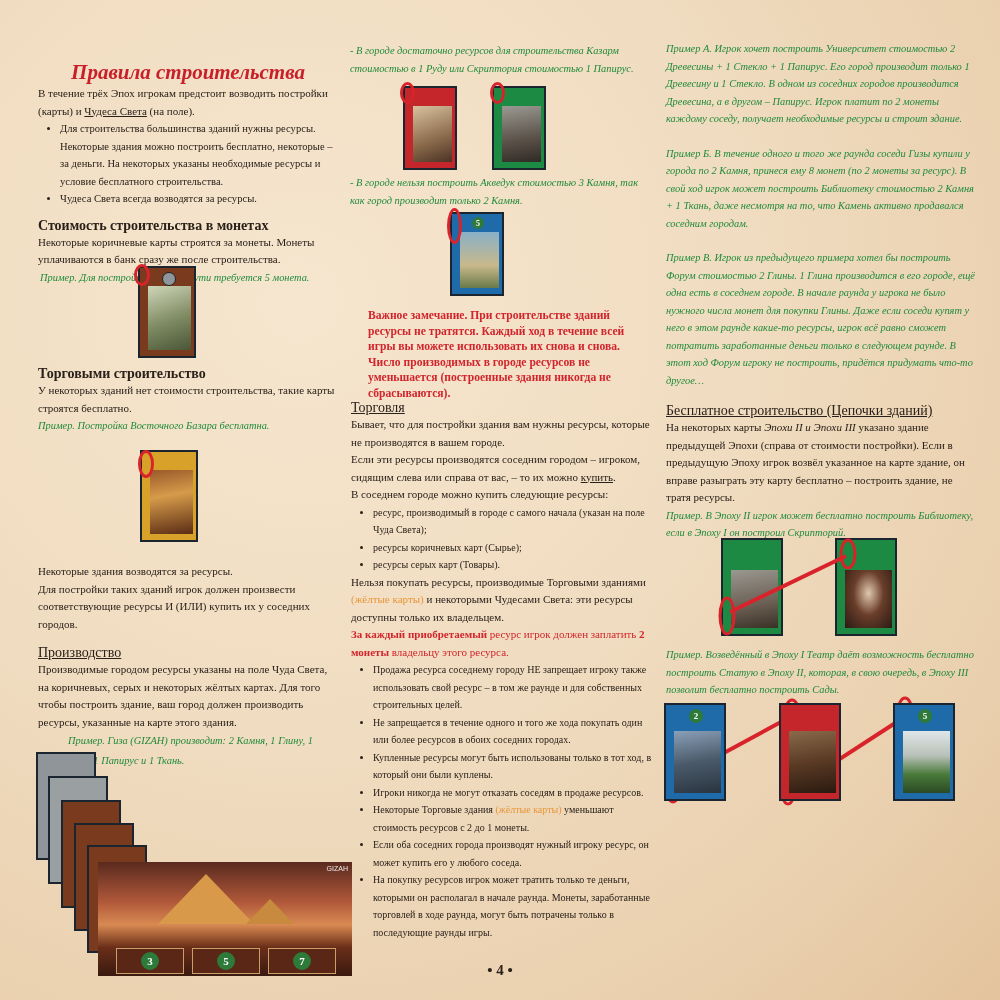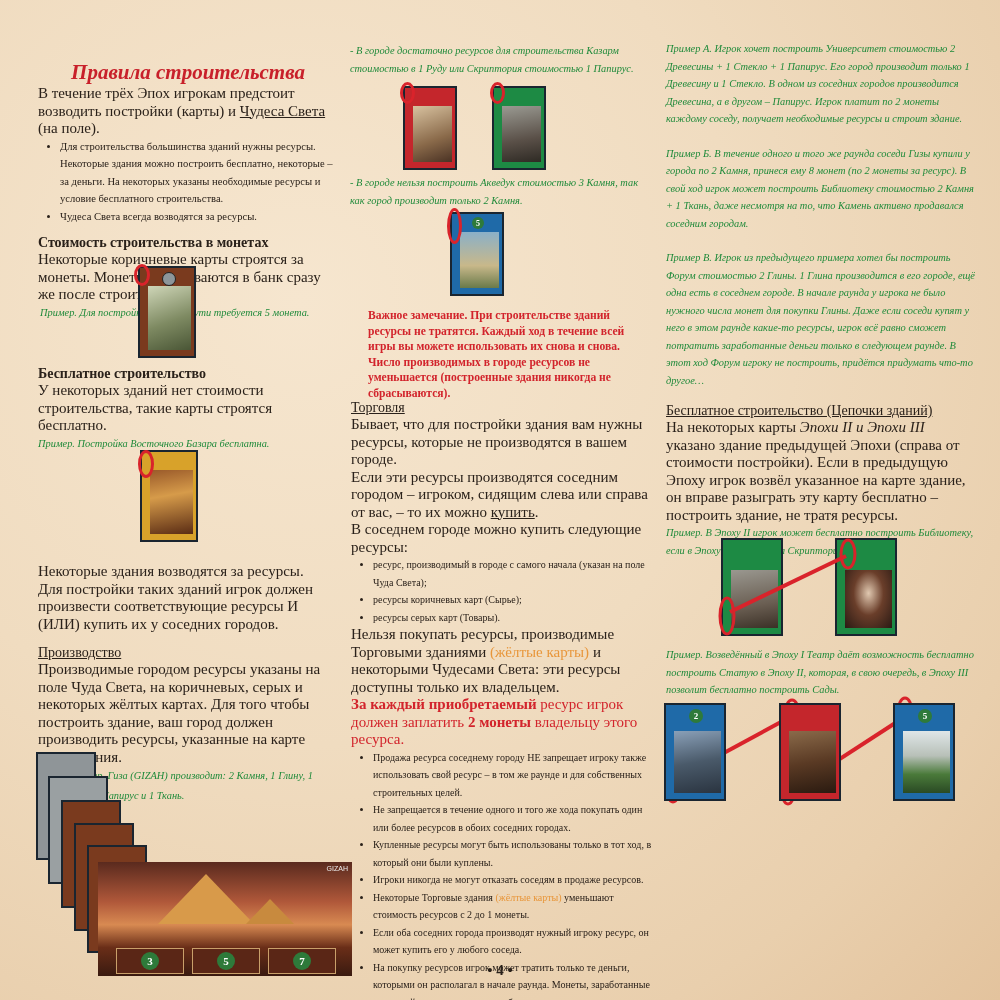--- a/index.html
+++ b/index.html
@@ -1,21 +1,21 @@
 <!DOCTYPE html>
 <html><head>
 <meta charset="utf-8">
 <style>
   html,body{margin:0;padding:0;}
   body{width:1000px;height:1000px;overflow:hidden;position:relative;
     background: radial-gradient(ellipse at 30% 30%, #f6e6cf 0%, #f0dcc0 45%, #e9cfad 80%, #e3c39d 100%);
     font-family:"Liberation Serif", serif;color:#2a211a;}
   .abs{position:absolute;}
   .title{font-family:"Liberation Serif",serif;font-style:italic;font-weight:bold;color:#c8202a;font-size:21px;margin-top:24px;}
-  .p{font-size:15px;line-height:17.5px;}
+  .p{font-size:11px;line-height:17.5px;}
   .h{font-weight:bold;font-size:14px;}
   .hu{font-size:14px;text-decoration:underline;}
   .ex{color:#1f8a3a;font-style:italic;font-size:10.4px;line-height:17.5px;}
   .red{color:#d2242c;}
   .yel{color:#e8963a;}
   ul{margin:0;padding-left:18px;}
   li{margin:0;}
   .u{text-decoration:underline;}
   .card{position:absolute;border:2px solid #1a2530;box-sizing:border-box;}
   .card .img{position:absolute;left:8px;right:3px;top:18px;bottom:6px;}
@@ -39,21 +39,21 @@
   <div class="ex" style="padding-left:2px;">Пример. Для постройки Речного Пути требуется 5 монета.</div>
 </div>
 
 <div class="card" style="left:138px;top:266px;width:58px;height:92px;background:#7a3a1e;">
   <div class="img" style="background:linear-gradient(160deg,#cfd6b8,#7e8a62 55%,#4a5636);"></div>
   <div style="position:absolute;left:22px;top:4px;width:12px;height:12px;border-radius:50%;background:#8d969a;border:1px solid #222;"></div>
 </div>
 <div class="ring" style="left:134px;top:264px;width:16px;height:22px;"></div>
 
 <div class="abs" style="left:38px;top:366px;width:300px;">
-  <div class="h">Бесплатное строительство</div>
+  <div class="h">Торговыми строительство</div>
   <div class="p">У некоторых зданий нет стоимости строительства, такие карты строятся бесплатно.</div>
   <div class="ex">Пример. Постройка Восточного Базара бесплатна.</div>
 </div>
 
 <div class="card" style="left:140px;top:450px;width:58px;height:92px;background:#d8a22a;">
   <div class="img" style="background:linear-gradient(170deg,#9a5a2a,#d69b4a 40%,#5a2c14);"></div>
 </div>
 <div class="ring" style="left:138px;top:450px;width:16px;height:28px;"></div>
 
 <div class="abs" style="left:38px;top:563px;width:300px;">

